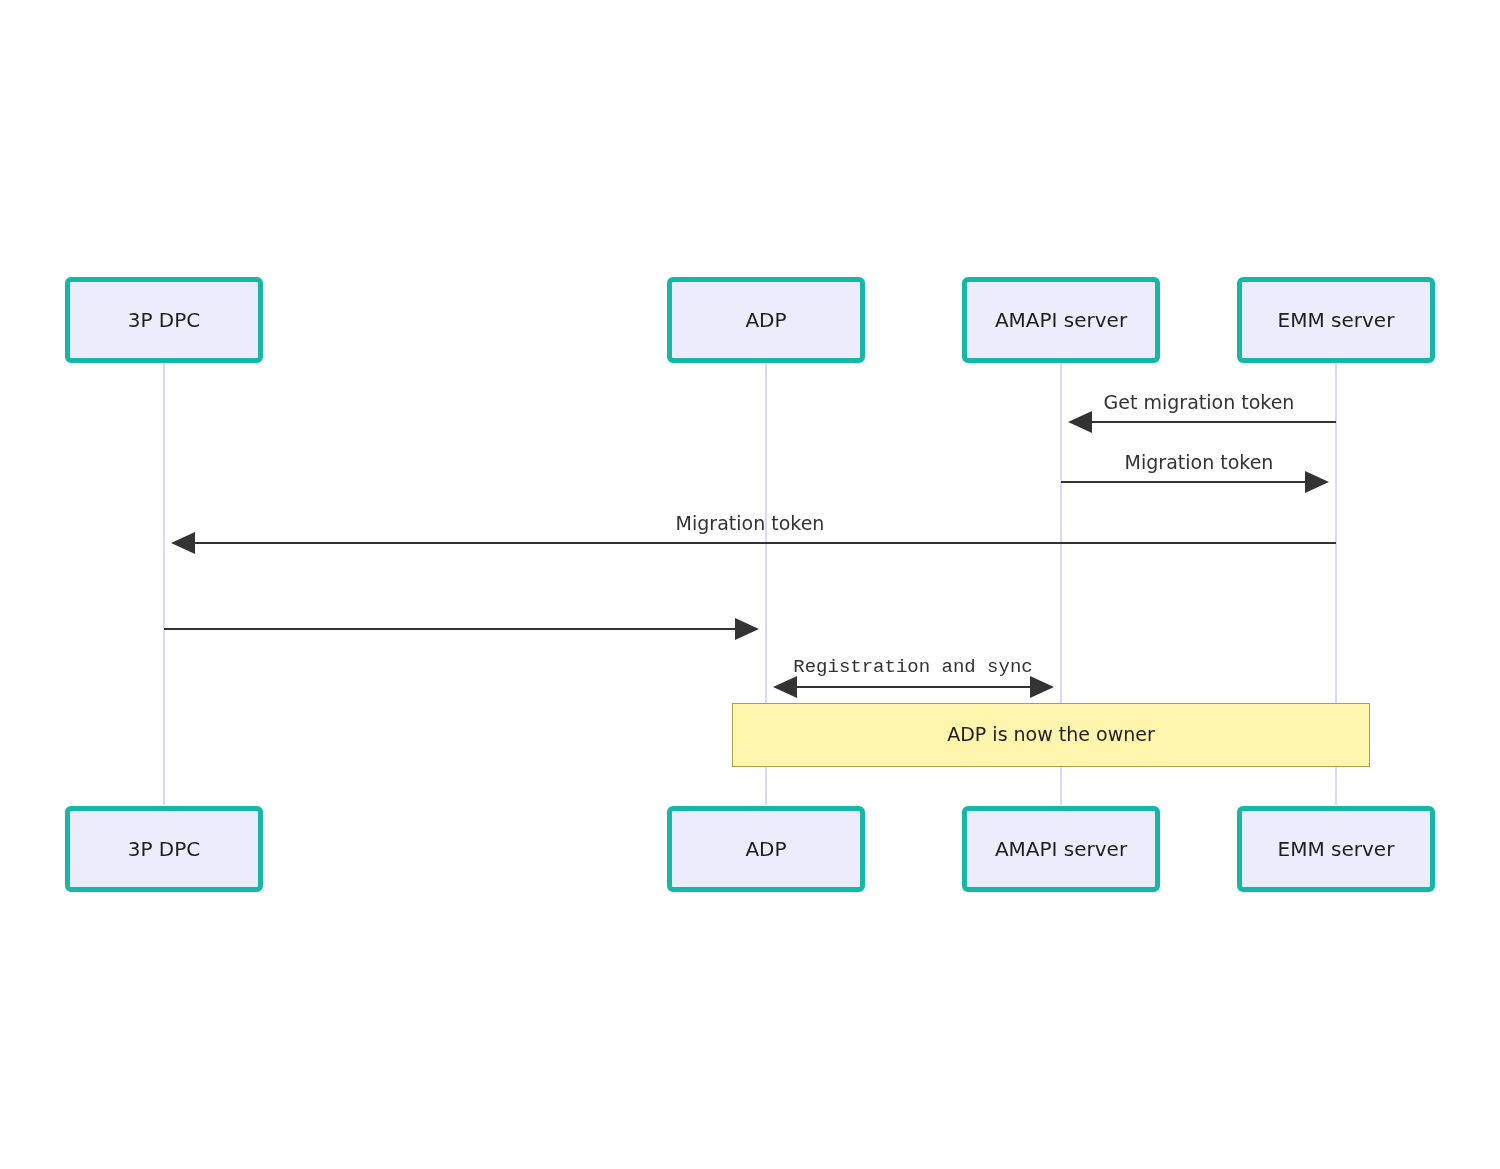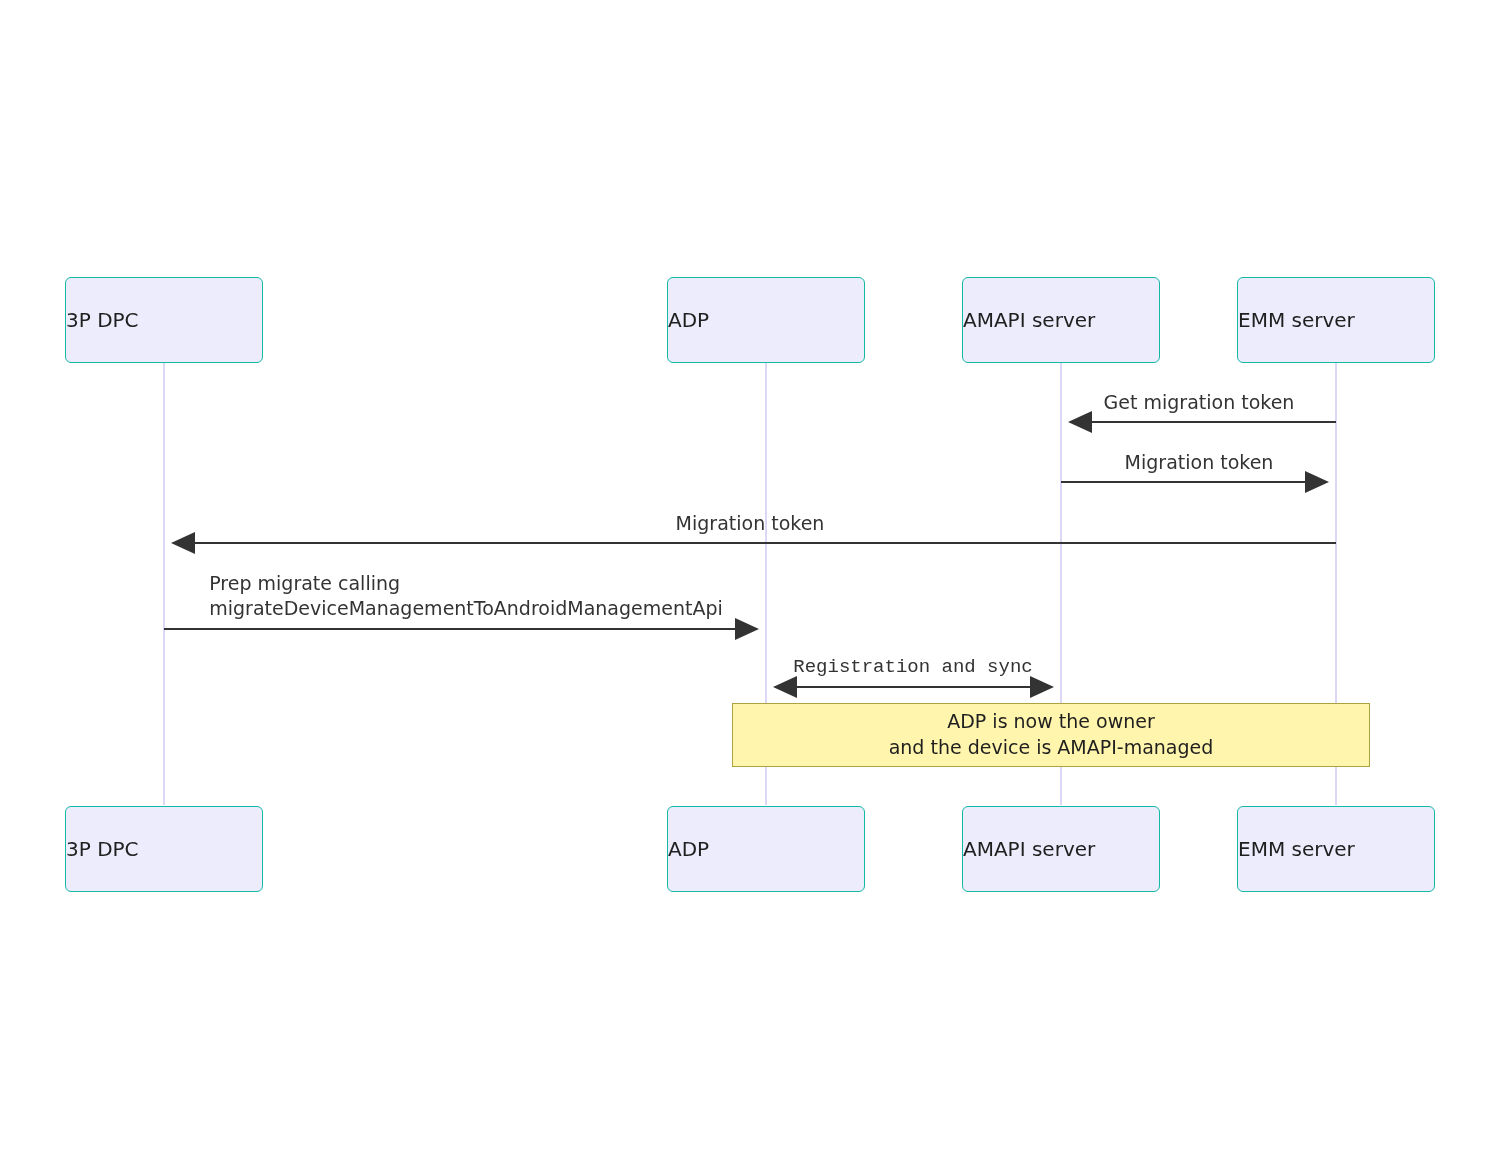--- a/index.html
+++ b/index.html
@@ -23,25 +23,25 @@
     position: absolute;
     left: 0;
     top: 0;
     width: 1500px;
     height: 1169px;
   }
   .actor-box {
     position: absolute;
     box-sizing: border-box;
     background: #ECECFC;
-    border: 1px solid #14b8a6;
+    border: 5px solid #14b8a6;
     border-radius: 6px;
     display: flex;
     align-items: center;
-    justify-content: flex-start;
+    justify-content: center;
     font-size: 20px;
     color: #1f1f1f;
     font-family: "DejaVu Sans", "Liberation Sans", sans-serif;
   }
   .note-box {
     position: absolute;
     box-sizing: border-box;
     background: #FFF5AD;
     border: 1px solid #AAA33E;
     display: flex;
@@ -145,27 +145,22 @@
   </div>
 
   <div class="msg-label" style="left:1199px; top:450px;">
     <span>Migration token</span>
   </div>
 
   <div class="msg-label" style="left:750px; top:511px;">
     <span>Migration token</span>
   </div>
 
-  <div class="msg-label two-line" style="left:466px; top:571px;">
-    <span>Prep migrate calling</span>
-    <span>migrateDeviceManagementToAndroidManagementApi</span>
-  </div>
 
   <div class="msg-label" style="left:913px; top:655px;font-family:Liberation Mono, monospace;">
     <span>Registration and sync</span>
   </div>
 
   <div class="note-box" style="left:732px; top:703px; width:638px; height:64px;">
     <span>ADP is now the owner</span>
-    <span>and the device is AMAPI-managed</span>
   </div>
 
 </div>
 
 </body></html>

